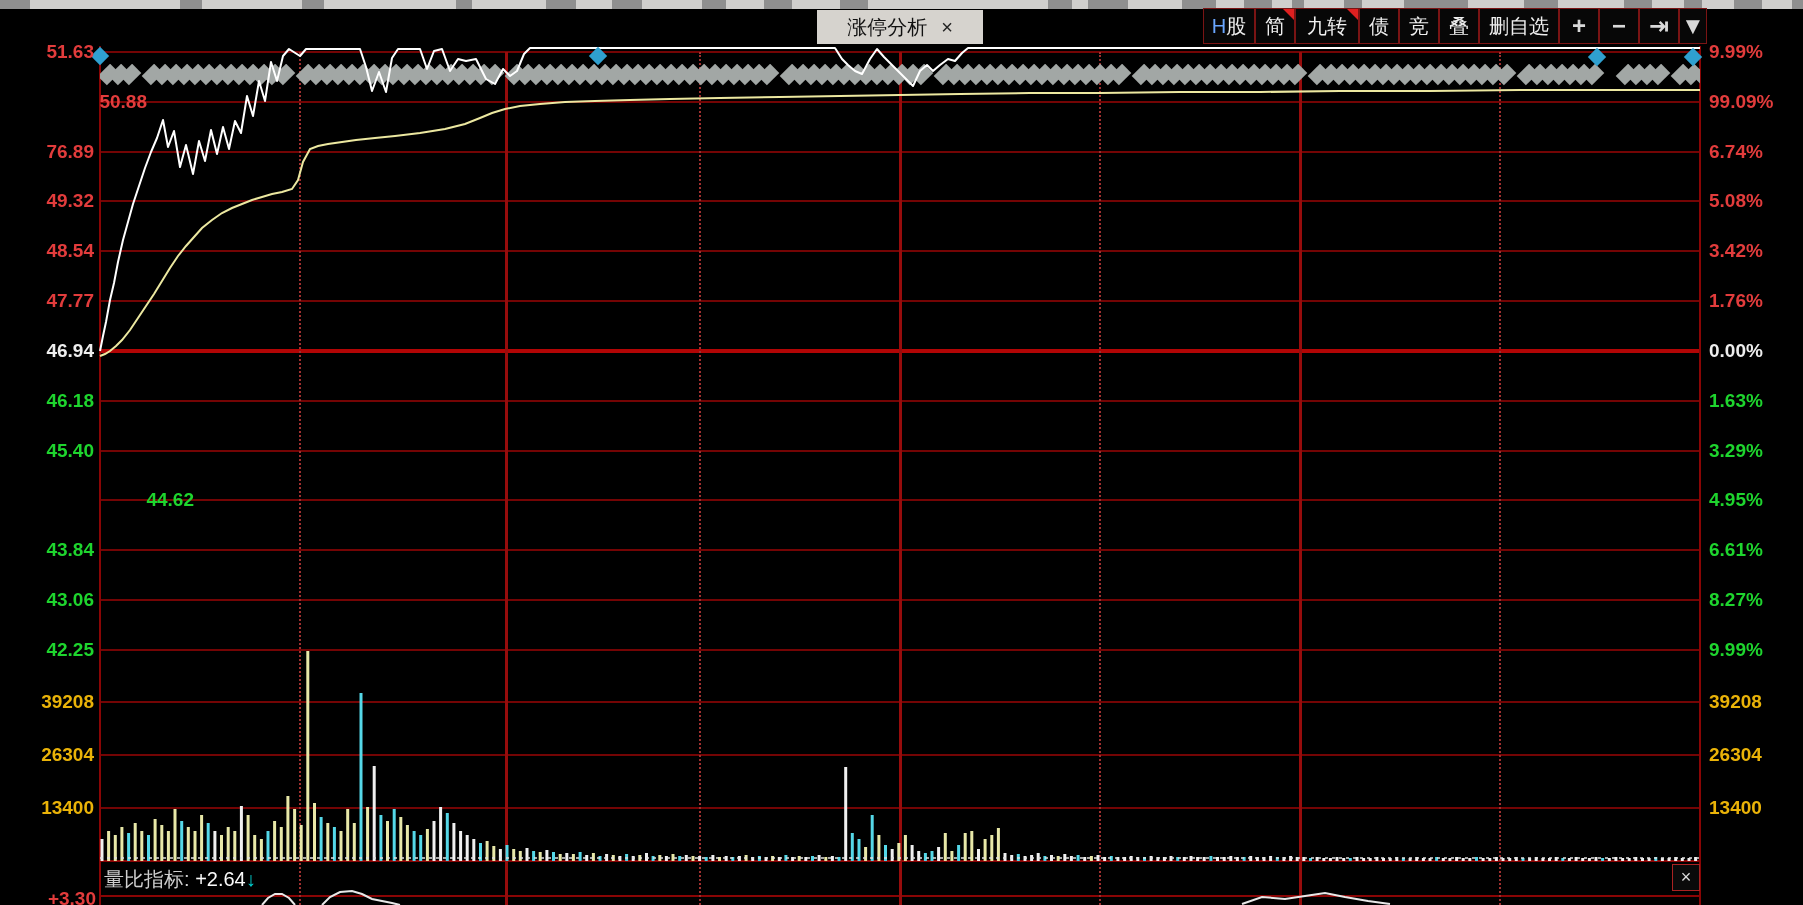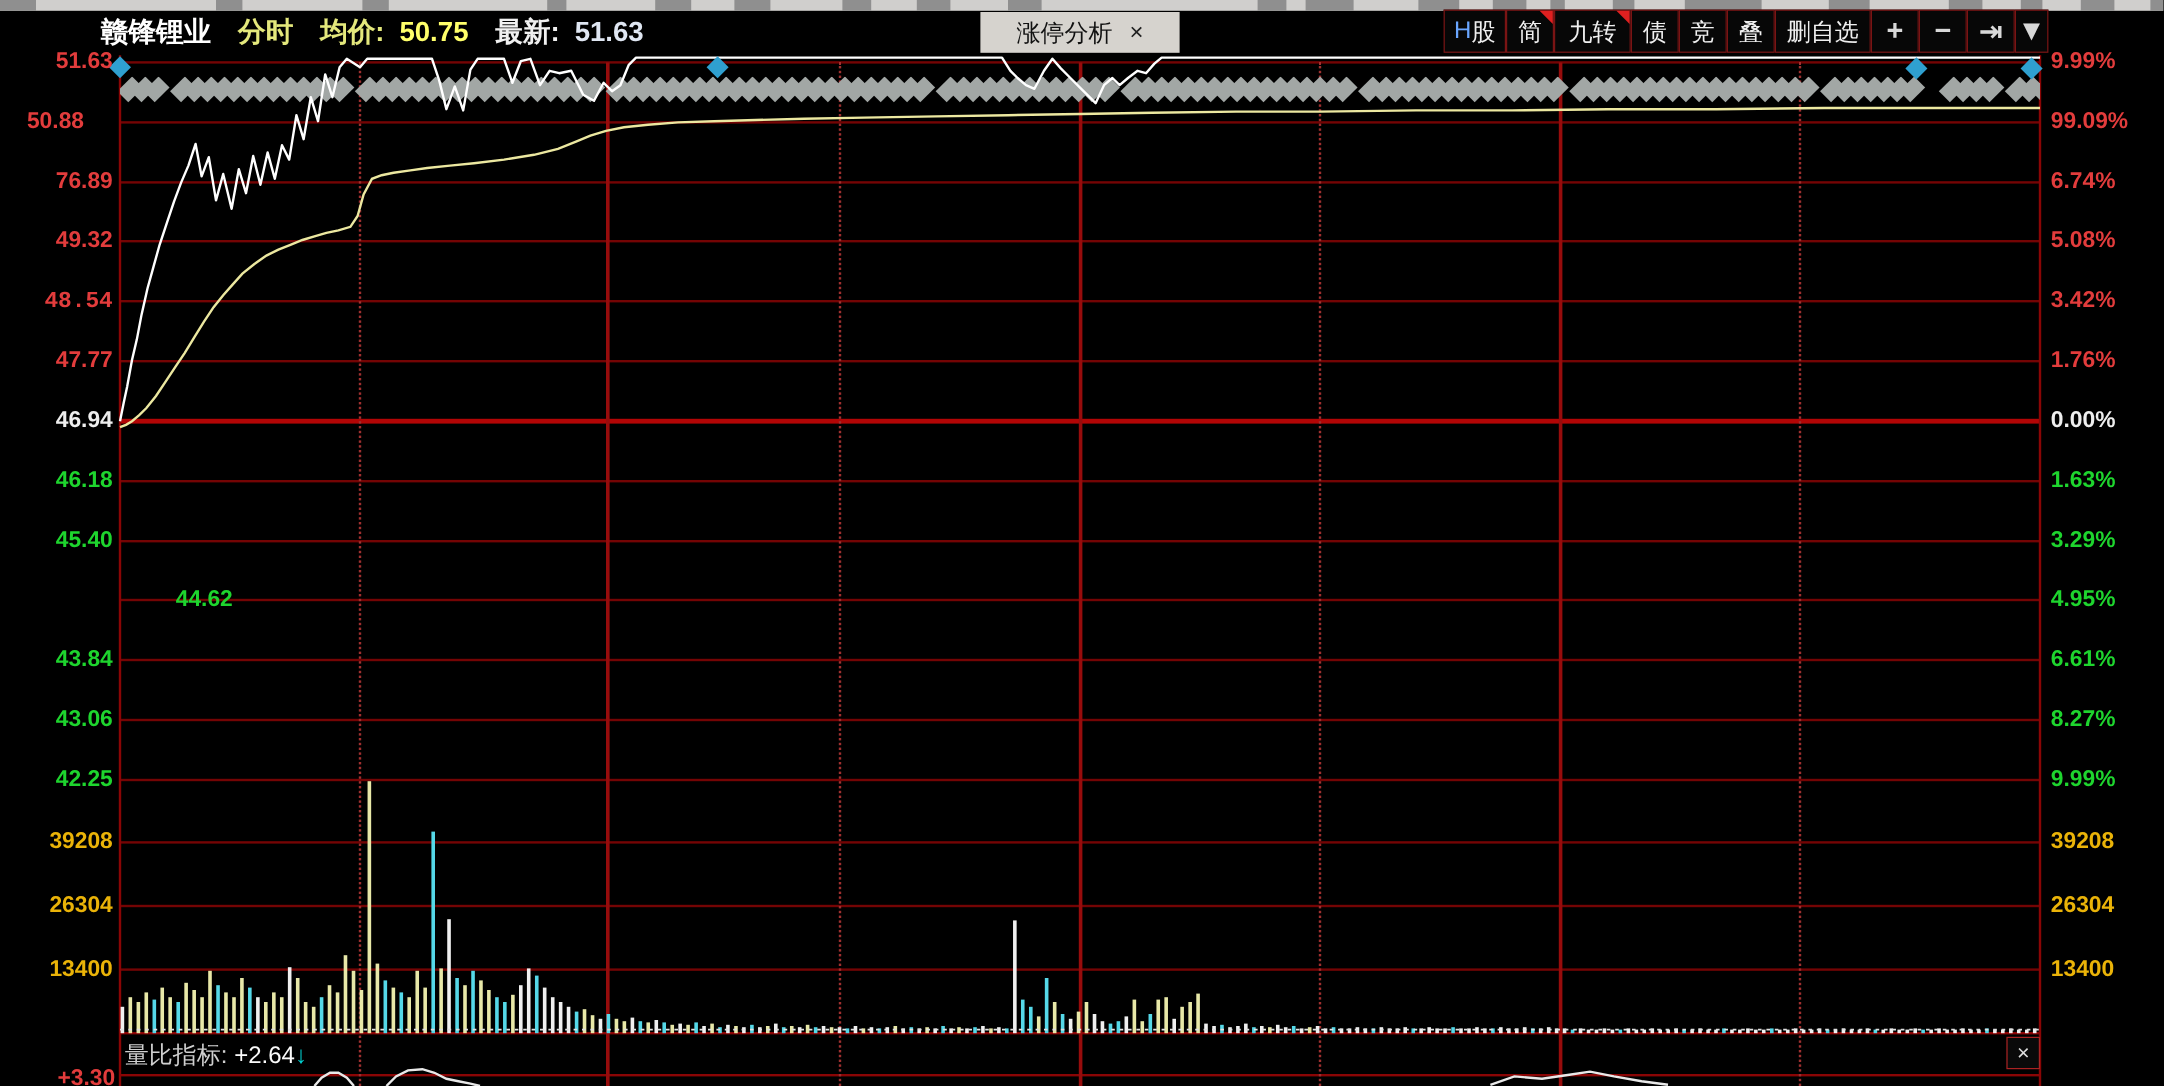--- a/index.html
+++ b/index.html
@@ -73,28 +73,20 @@
       <div class="strip-frag" style="left: 1292px; width: 12px;"></div>
       <div class="strip-frag" style="left: 1344px; width: 18px;"></div>
       <div class="strip-frag" style="left: 1404px; width: 64px;"></div>
       <div class="strip-frag" style="left: 1524px; width: 34px;"></div>
       <div class="strip-frag" style="left: 1624px; width: 28px;"></div>
       <div class="strip-frag" style="left: 1684px; width: 18px;"></div>
       <div class="strip-frag" style="left: 1734px; width: 28px;"></div>
       <div class="strip-frag" style="left: 1792px; width: 11px;"></div>
     </div>
 
-  <div class="abs title-row">
-    <span class="t-name">赣锋锂业</span>
-    <span class="t-view">分时</span>
-    <span class="t-avg-label">均价:</span>
-    <span class="t-avg-value">50.75</span>
-    <span class="t-last-label">最新:</span>
-    <span class="t-last-value">51.63</span>
-  </div>
 
   <div class="abs tab">
     <span>涨停分析</span>
     <span class="tab-x">×</span>
   </div>
 
   <div class="abs toolbar" id="toolbar">
       <div class="tbtn" style="width: 52px;">
         <span class="blue">H</span>
         <span>股</span>
@@ -531,24 +523,24 @@
 
   <div id="markers">
       <div class="cyan-diamond" style="left: 100px; top: 56px;"></div>
       <div class="cyan-diamond" style="left: 598px; top: 56px;"></div>
       <div class="cyan-diamond" style="left: 1597px; top: 57px;"></div>
       <div class="cyan-diamond" style="left: 1693px; top: 57px;"></div>
     </div>
 
   <div id="leftAxis">
       <div class="axis-label lab-red" style="top: 52px; right: 1709px;">51.63</div>
-      <div class="axis-label lab-red" style="top: 102px; right: 1733px; text-align: right;">50.88</div>
+      <div class="axis-label lab-red" style="top: 102px; right: 1656px; text-align: right;">50.88</div>
       <div class="axis-label lab-red" style="top: 152px; right: 1709px;">76.89</div>
       <div class="axis-label lab-red" style="top: 201px; right: 1709px;">49.32</div>
-      <div class="axis-label lab-red" style="top: 251px; right: 1709px; font-family: Liberation Mono, monospace;">48.54</div>
+      <div class="axis-label lab-red" style="top: 251px; right: 1709px;">48.54</div>
       <div class="axis-label lab-red" style="top: 301px; right: 1709px;">47.77</div>
       <div class="axis-label lab-white" style="top: 351px; right: 1709px;">46.94</div>
       <div class="axis-label lab-green" style="top: 401px; right: 1709px;">46.18</div>
       <div class="axis-label lab-green" style="top: 451px; right: 1709px;">45.40</div>
       <div class="axis-label lab-green" style="top: 500px; right: 1609px;">44.62</div>
       <div class="axis-label lab-green" style="top: 550px; right: 1709px; text-align: right;">43.84</div>
       <div class="axis-label lab-green" style="top: 600px; right: 1709px;">43.06</div>
       <div class="axis-label lab-green" style="top: 650px; right: 1709px;">42.25</div>
       <div class="axis-label lab-cyan" style="top: 702px; right: 1709px;">39208</div>
       <div class="axis-label lab-cyan" style="top: 755px; right: 1709px;">26304</div>

